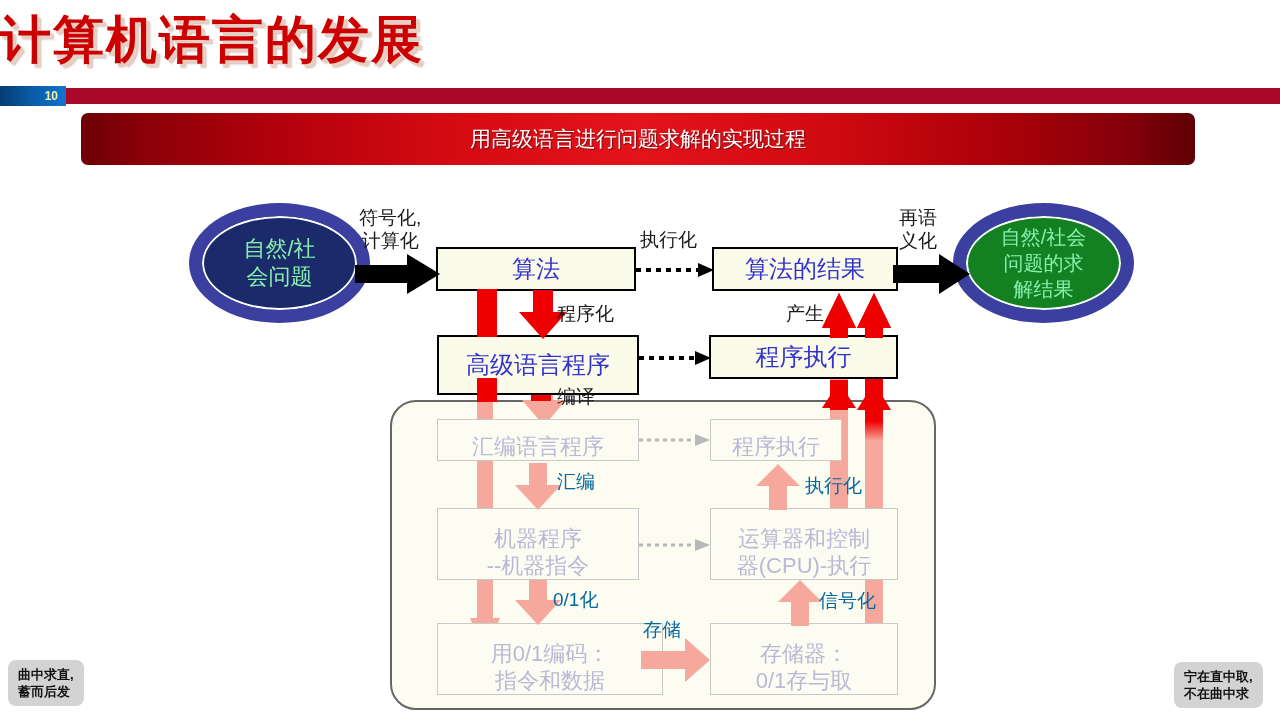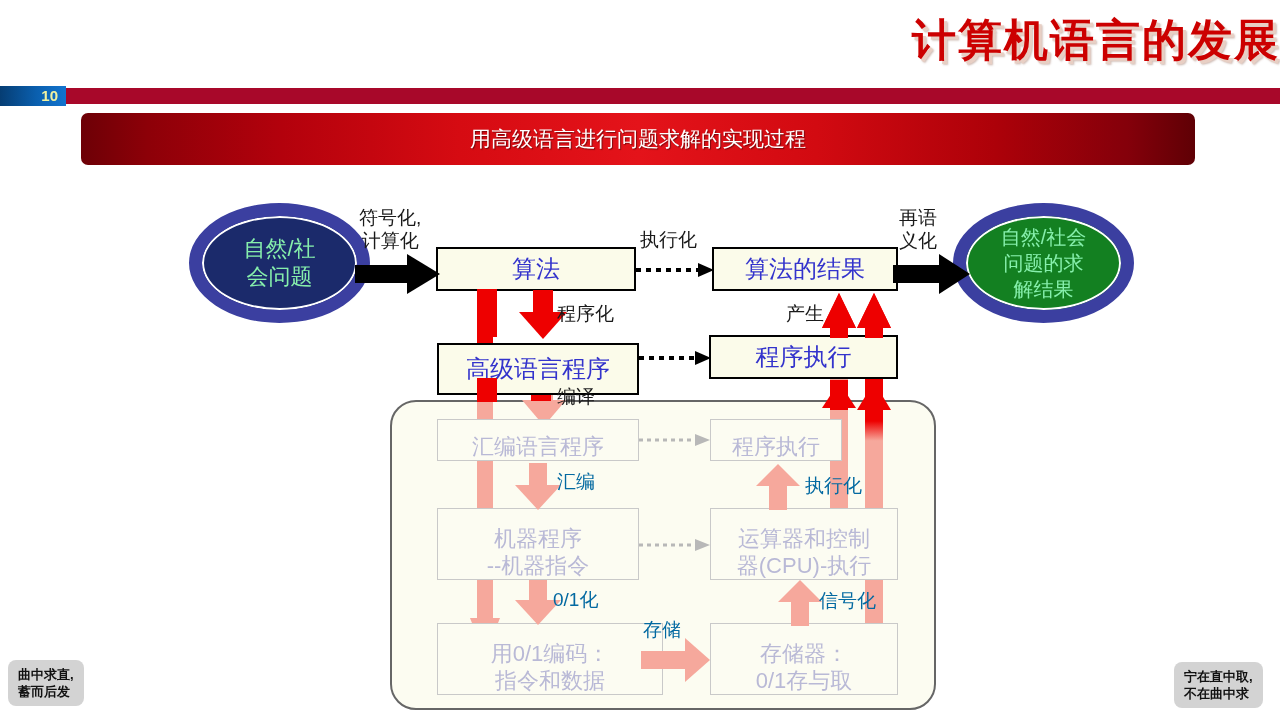--- a/index.html
+++ b/index.html
@@ -7,34 +7,34 @@
     width: 1280px; height: 720px;
     font-family: "Liberation Sans", sans-serif;
     background: #ffffff;
     overflow: hidden;
   }
   #slide { position: relative; width: 1280px; height: 720px; background: #fff; }
 
   
   #title {
     position: absolute; left: 0; top: 8px; width: 1280px; height: 68px;
-    text-align: right;
-    font-size: 44px; font-weight: bold; letter-spacing: 2px;
+    text-align: left;
+    font-size: 51px; font-weight: bold; letter-spacing: 2px;
     color: #cc0000;
     text-shadow: 3px 3px 0 #e8cfc4, 4px 4px 2px rgba(150,110,95,.45);
     line-height: 64px;
   }
   #bar-red-thin {
     position: absolute; left: 0px; top: 88px; width: 1280px; height: 16px;
     background: #a8082a;
   }
   #page-num {
     position: absolute; left: 0px; top: 86px; width: 66px; height: 20px;
     background: linear-gradient(to right, #063d73 0%, #0a5fae 55%, #1274cf 100%);
-    color: #f2f2a0; font-size: 15px; font-weight: bold;
+    color: #f2f2a0; font-size: 12px; font-weight: bold;
     text-align: right; padding-right: 8px; line-height: 20px;
   }
 
   
   #subtitle {
     position: absolute; left: 81px; top: 113px; width: 1114px; height: 52px;
     border-radius: 7px;
     background: linear-gradient(to right,
         #6d0006 0%, #8d0008 6%, #b3010c 18%, #d60b12 34%,
         #e4131a 50%, #d20a11 66%, #ad0109 82%, #84000a 94%, #5f0005 100%);
@@ -70,21 +70,21 @@
     background: #fbfbea;
     border: 2px solid #000000;
     color: #3333cc;
     display: flex; align-items: center; justify-content: center;
     text-align: center;
     font-size: 24px;
     z-index: 6;
   }
   #n-algo      { left: 436px; top: 247px; width: 200px; height: 44px; }
   #n-algores   { left: 712px; top: 247px; width: 186px; height: 44px; }
-  #n-hll       { left: 437px; top: 343px; width: 202px; height: 52px; text-align: right; }
+  #n-hll       { left: 437px; top: 335px; width: 202px; height: 60px; text-align: right; }
   #n-exec      { left: 709px; top: 335px; width: 189px; height: 44px; }
 
   
   #faded-panel {
     position: absolute; left: 390px; top: 400px; width: 546px; height: 310px;
     background: #fcfcf1;
     border: 2px solid #666666;
     border-radius: 26px;
     z-index: 1;
   }

